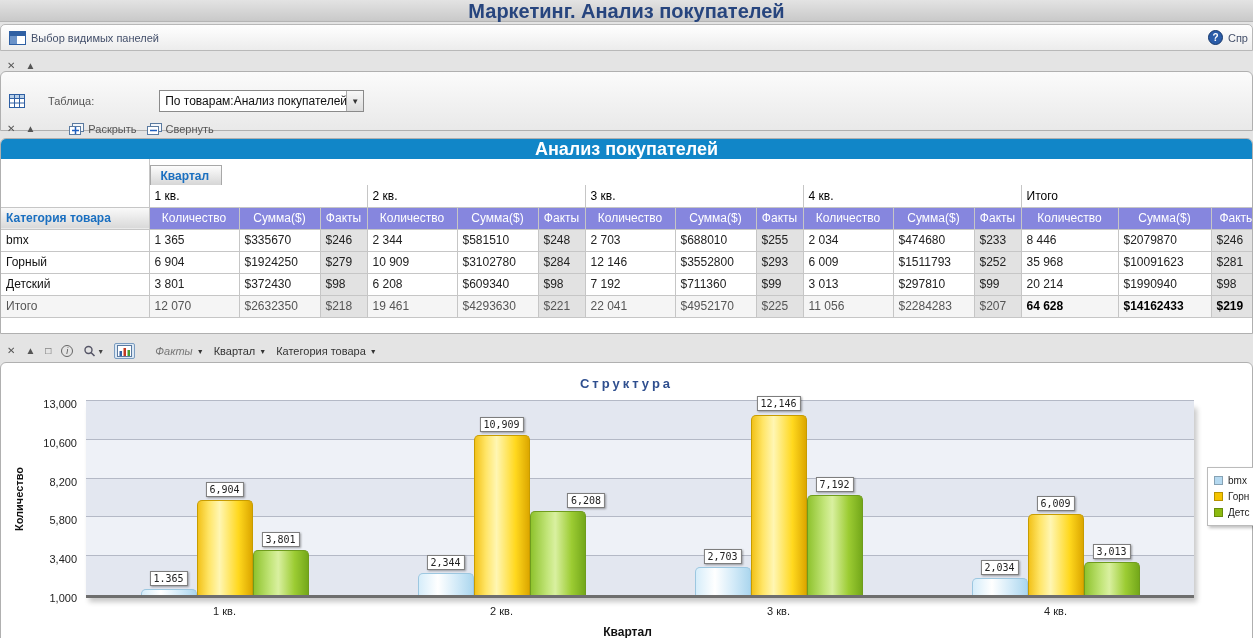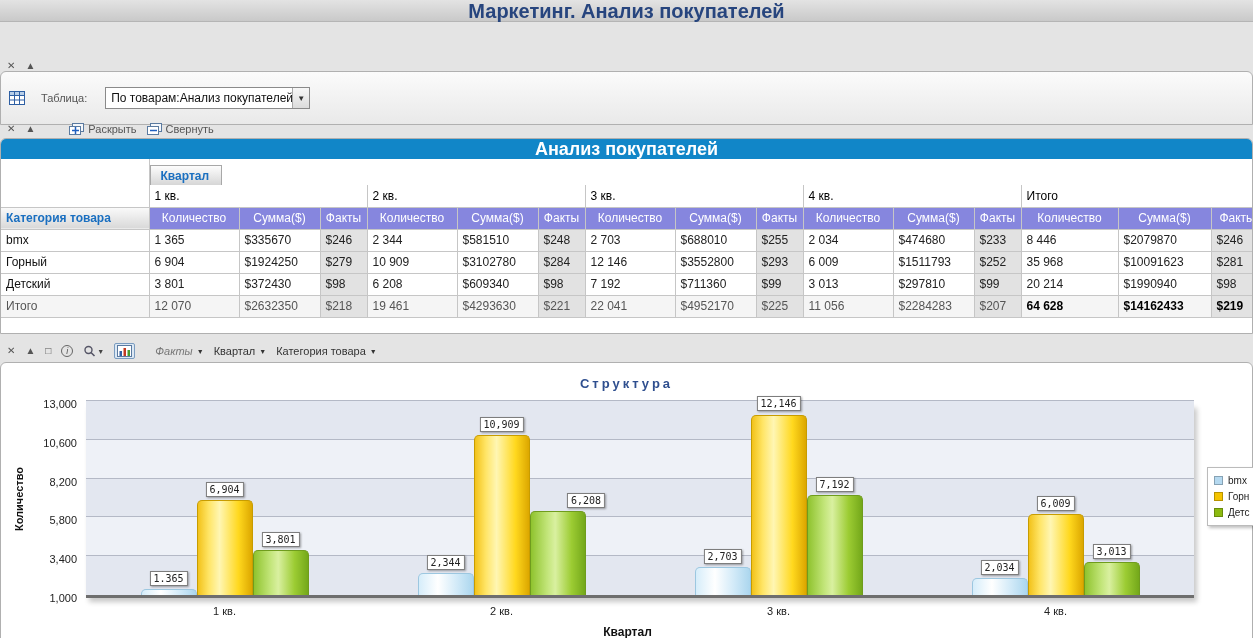--- a/index.html
+++ b/index.html
@@ -23,25 +23,25 @@
 
   
   .panel-controls { position:absolute; left:7px; display:flex; align-items:center; gap:10px;
     font-size:11px; color:#666; height:14px; }
   .glyph-btn { font-size:10px; color:#555; line-height:12px; cursor:pointer; }
   .tool-label { display:flex; align-items:center; gap:4px; font-size:11px; color:#555; cursor:pointer; }
   .panel-box { position:absolute; left:0; width:1253px; background:#fff;
     border:1px solid #b0b0b0; border-radius:6px 6px 0 0; }
 
   
-  #selector-box { top:71px; height:54px; background:linear-gradient(#fbfbfb,#e9e9e9);
-    display:flex; align-items:center; padding-left:8px; gap:16px; }
+  #selector-box { top:71px; height:60px; background:linear-gradient(#fbfbfb,#e9e9e9);
+    display:flex; align-items:center; padding-left:8px; gap:23px; }
   #selector-box .lbl { font-size:11px; color:#555; margin-right:2px; }
   .combo { width:205px; height:22px; background:#fff; border:1px solid #8a8a8a;
-    display:flex; align-items:center; justify-content:space-between; cursor:pointer; }
+    display:flex; align-items:center; justify-content:space-between; cursor:pointer;margin-left:40px; }
   .combo .val { font-size:12px; color:#111; padding-left:5px; white-space:nowrap; overflow:hidden; }
   .combo .caret { width:17px; height:20px; border-left:1px solid #aaa;
     background:linear-gradient(#f7f7f7,#dcdcdc); display:flex; align-items:center; justify-content:center;
     font-size:8px; color:#333; }
 
   
   #pivot-box { top:138px; height:196px; overflow:hidden; }
   .pivot-title { height:20px; background:#1186c8; color:#fff; font-size:18px; font-weight:bold;
     text-align:center; line-height:20px; }
   table.pivot { border-collapse:collapse; table-layout:fixed; width:1262px; font-size:12px; }
@@ -110,20 +110,37 @@
 </style>
 </head>
 <body>
 
 <div id="app">
 
   <div class="app-header">
     <div class="title">Маркетинг. Анализ покупателей</div>
   </div>
 
+  <div class="main-toolbar">
+    <div class="tb-btn">
+      <svg width="17" height="14" viewBox="0 0 17 14">
+        <rect x="0.5" y="0.5" width="16" height="13" fill="#fff" stroke="#2e5fa3"></rect>
+        <rect x="1" y="1" width="15" height="4" fill="#2e5fa3"></rect>
+        <rect x="1" y="5" width="7" height="8" fill="#6b93c9"></rect>
+      </svg>
+      <span>Выбор видимых панелей</span>
+    </div>
+    <div class="tb-btn">
+      <svg width="15" height="15" viewBox="0 0 15 15">
+        <circle cx="7.5" cy="7.5" r="7" fill="#2a5ca8" stroke="#17386b"></circle>
+        <text x="7.5" y="11" font-size="10" font-weight="bold" fill="#fff" text-anchor="middle" font-family="Liberation Sans, sans-serif">?</text>
+      </svg>
+      <span>Спр</span>
+    </div>
+  </div>
 
   <div class="panel-controls" style="top:59px;">
     <span class="glyph-btn">✕</span>
     <span class="glyph-btn">▲</span>
   </div>
   <div class="panel-box" id="selector-box">
     <svg width="16" height="14" viewBox="0 0 16 14">
       <rect x="0.5" y="0.5" width="15" height="13" fill="#fff" stroke="#2e5fa3"></rect>
       <rect x="1" y="1" width="14" height="3" fill="#b8cfe8"></rect>
       <path d="M0 4.5h16 M0 9h16 M5.5 1v13 M10.5 1v13" stroke="#2e5fa3" stroke-width="1" fill="none"></path>

